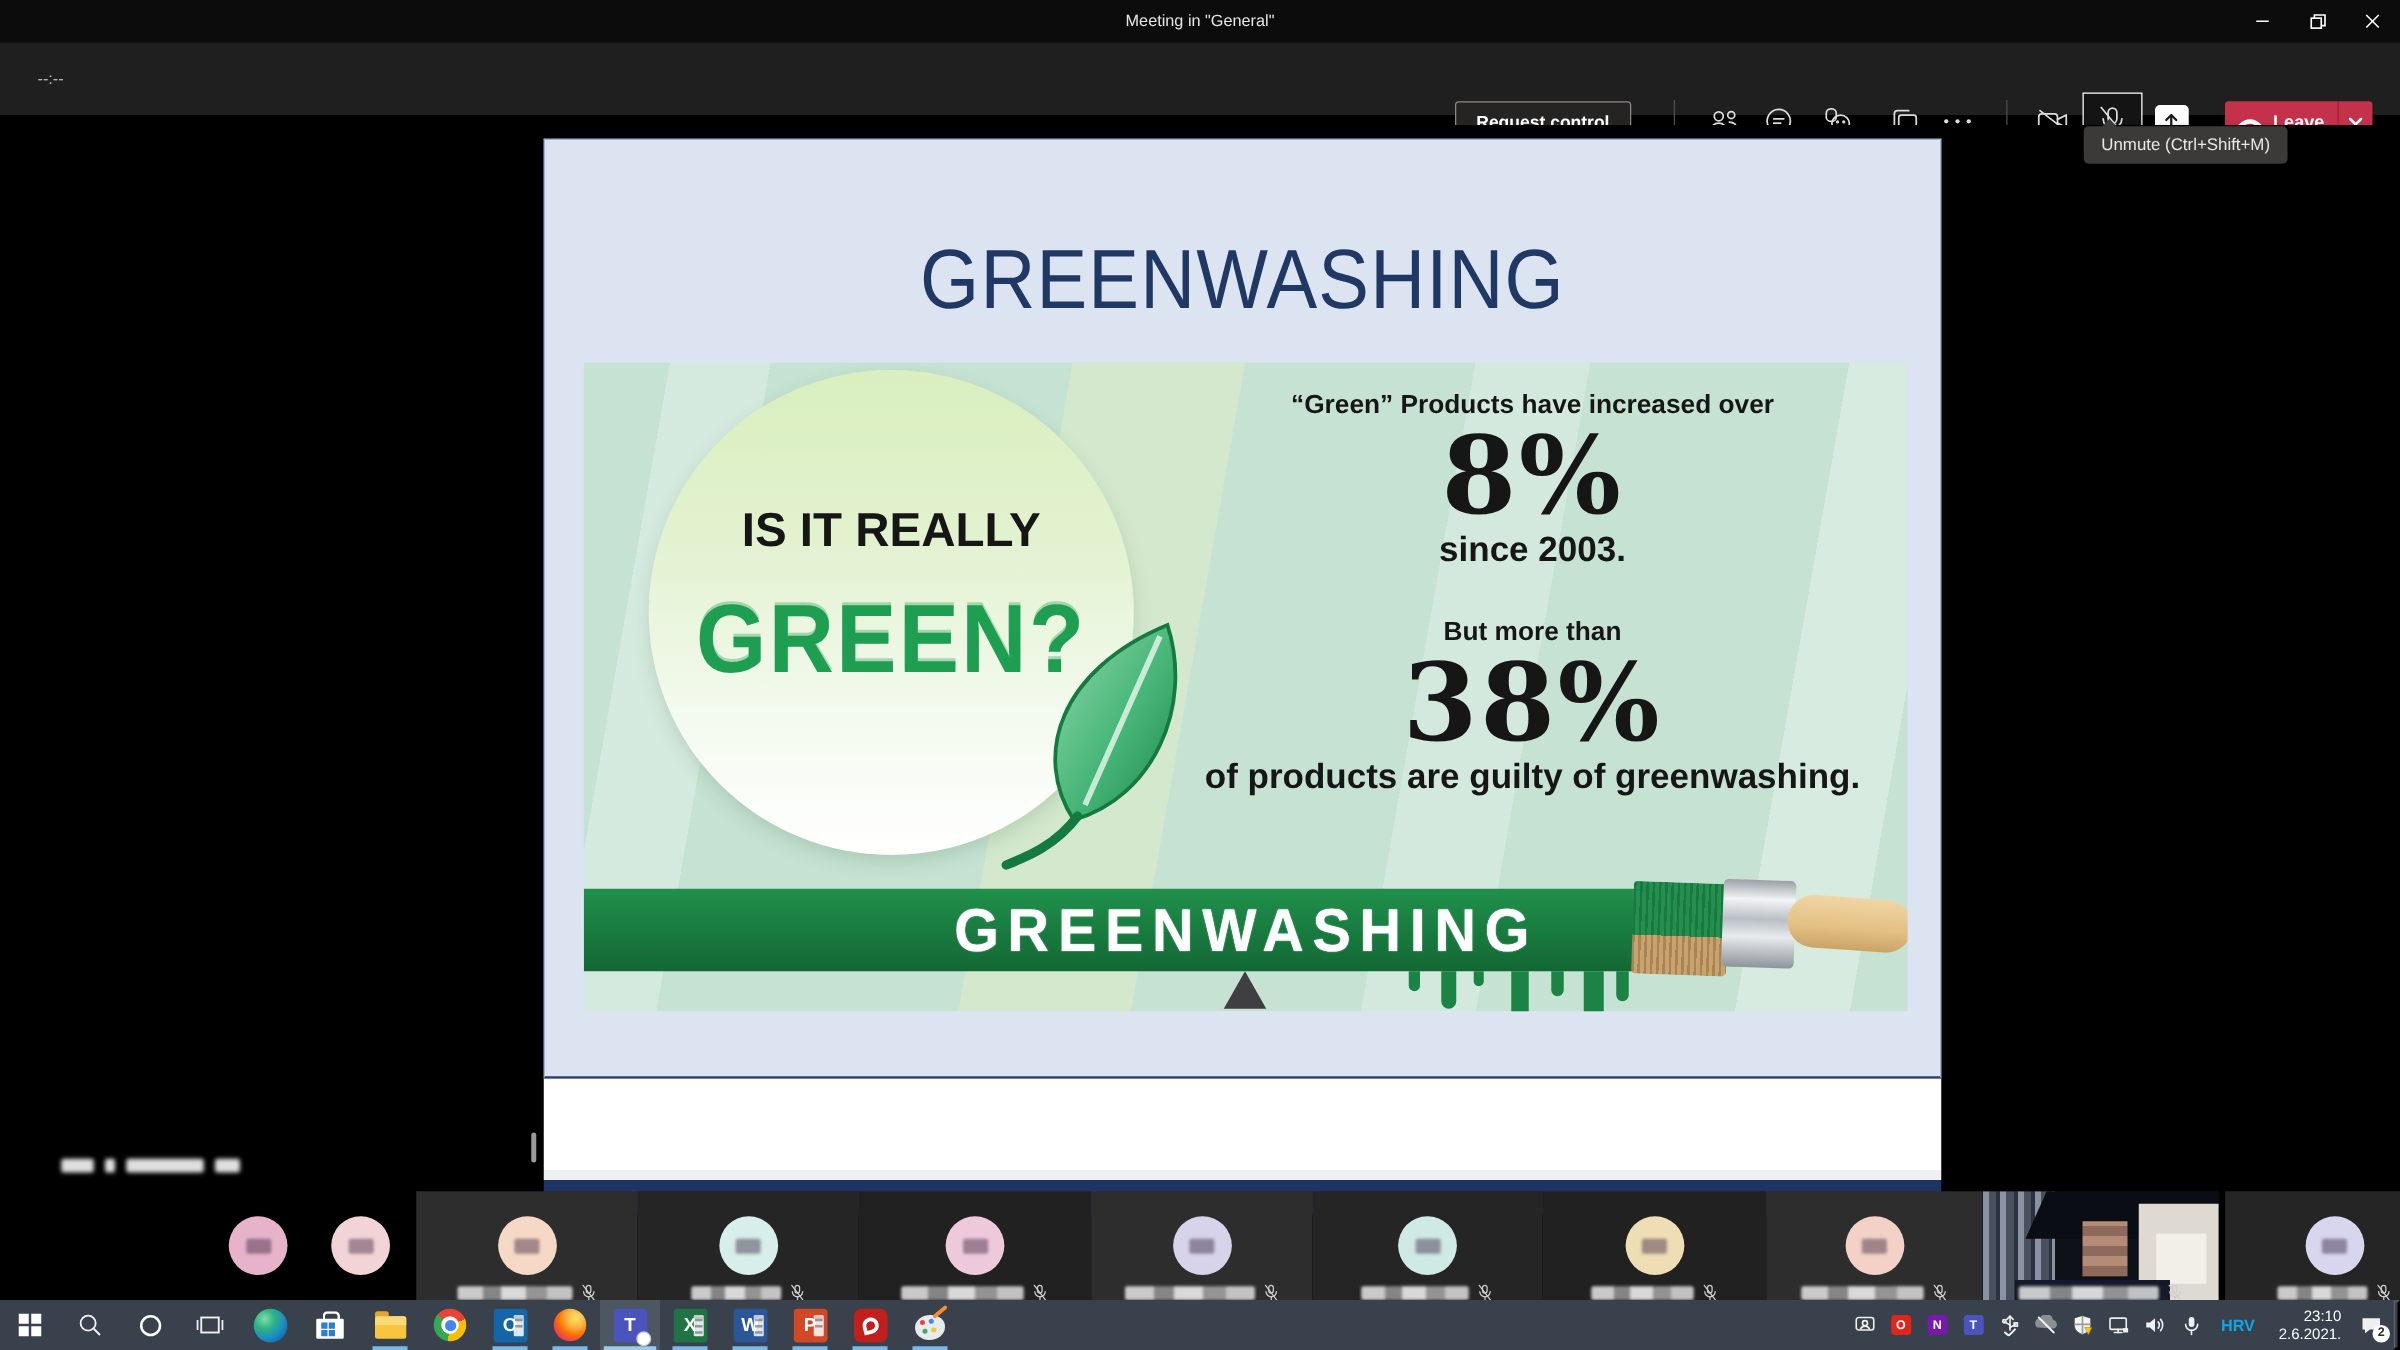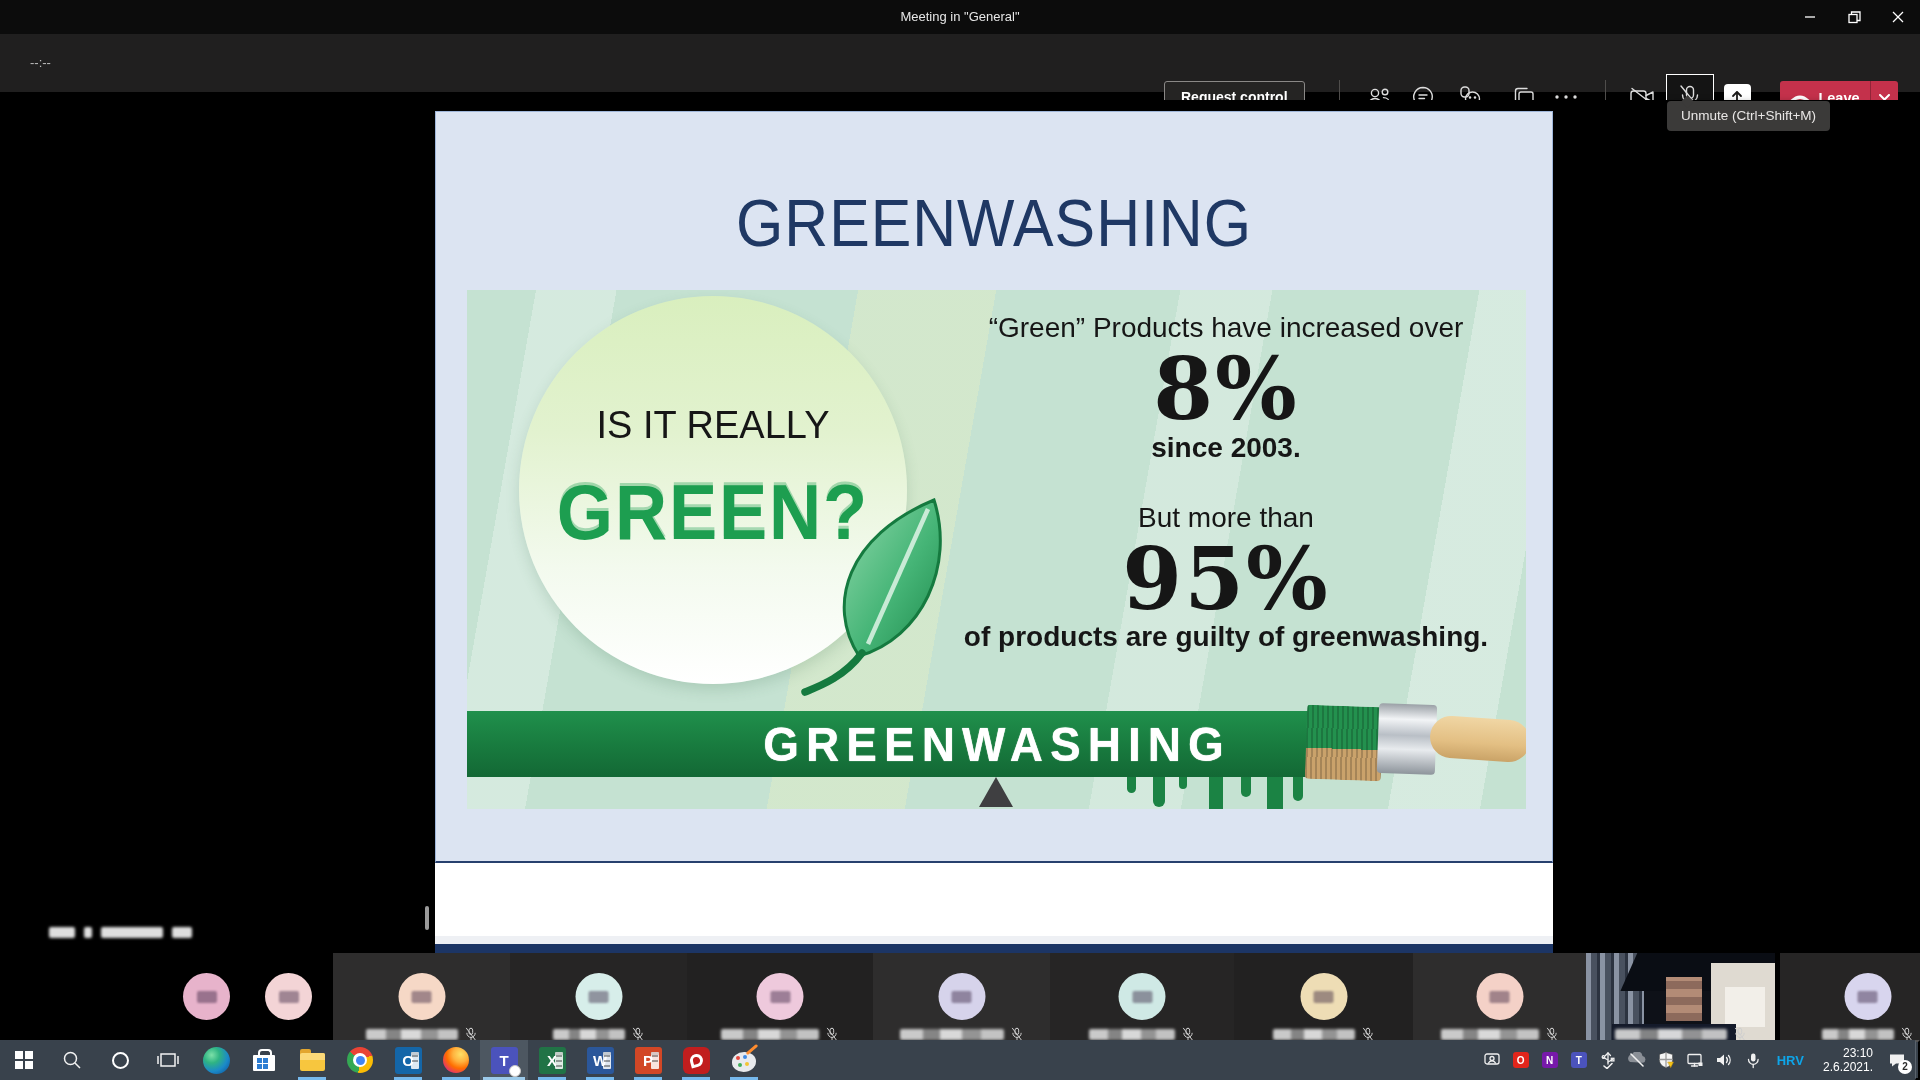--- a/index.html
+++ b/index.html
@@ -59,28 +59,28 @@
   #info{position:absolute;left:31px;top:178px;width:1059px;height:519px;overflow:hidden;
     background:
       linear-gradient(100deg, rgba(255,255,255,0) 0 6%, rgba(255,255,255,.28) 6% 13%, rgba(255,255,255,0) 13% 34%,
         rgba(222,236,200,.55) 34% 46%, rgba(255,255,255,0) 46% 62%, rgba(255,255,255,.25) 62% 70%,
         rgba(255,255,255,0) 70% 88%, rgba(255,255,255,.3) 88% 96%, rgba(255,255,255,0) 96%),
       #c5e2d2;}
   #circle{position:absolute;left:52px;top:6px;width:388px;height:388px;border-radius:50%;
     background:linear-gradient(180deg,#d9efbe 0%,#e2f2cf 35%,#f3faee 70%,#ffffff 100%);
     box-shadow:0 6px 14px rgba(60,110,80,.18);}
   #q1{position:absolute;left:52px;top:114px;width:388px;text-align:center;color:#161616;
-    font-size:38px;font-weight:400;}
+    font-size:38px;font-weight:700;}
   #q2{position:absolute;left:32px;top:178px;width:428px;text-align:center;color:#1d9e50;
     font-size:76px;font-weight:800;letter-spacing:2px;transform:scale(.95,1.02);
     text-shadow:0 -2px 0 rgba(29,158,80,.35);}
   #leaf{position:absolute;left:330px;top:198px;width:160px;height:210px;}
   
   #stats{position:absolute;left:459px;top:22px;width:600px;text-align:center;color:#161616;}
-  .st-intro{font-size:28px;font-weight:400;white-space:nowrap;}
+  .st-intro{font-size:21px;font-weight:700;white-space:nowrap;}
   .st-big{font-family:"DejaVu Serif",serif;font-size:86px;font-weight:700;line-height:.95;
     letter-spacing:2px;margin-top:4px;}
   .st-note{font-size:28px;font-weight:700;margin-top:2px;}
   .st-gap{height:38px;}
   
   #banner{position:absolute;left:0;top:421px;width:855px;height:66px;
     background:linear-gradient(180deg,#20904c 0%,#187a3e 55%,#136835 100%);}
   #banner-text{position:absolute;left:250px;top:421px;width:560px;height:66px;line-height:66px;
     text-align:center;color:#fff;font-size:46px;font-weight:800;letter-spacing:7px;
     transform:scale(1,1.05);text-shadow:0 0 1px #fff;}
@@ -324,21 +324,21 @@
           <path d="M84 14 L 44 104" stroke="#e9f7ee" stroke-width="3" fill="none" opacity="0.8"></path>
           <path d="M40 110 C 28 126, 12 132, 2 136" stroke="#157a3f" stroke-width="5" fill="none" stroke-linecap="round"></path>
         </svg>
 
         <div id="stats">
           <div class="st-intro">“Green” Products have increased over</div>
           <div class="st-big">8%</div>
           <div class="st-note">since 2003.</div>
           <div class="st-gap"></div>
           <div class="st-intro">But more than</div>
-          <div class="st-big">95%</div>
+          <div class="st-big">38%</div>
           <div class="st-note">of products are guilty of greenwashing.</div>
         </div>
 
         <div id="banner"></div>
         <div id="banner-text">GREENWASHING</div>
         <div class="drip" style="left:660px;top:487px;width:9px;height:16px;"></div>
         <div class="drip" style="left:686px;top:487px;width:12px;height:30px;"></div>
         <div class="drip" style="left:712px;top:487px;width:8px;height:12px;"></div>
         <div class="drip" style="left:742px;top:487px;width:14px;height:38px;"></div>
         <div class="drip" style="left:774px;top:487px;width:10px;height:20px;"></div>

